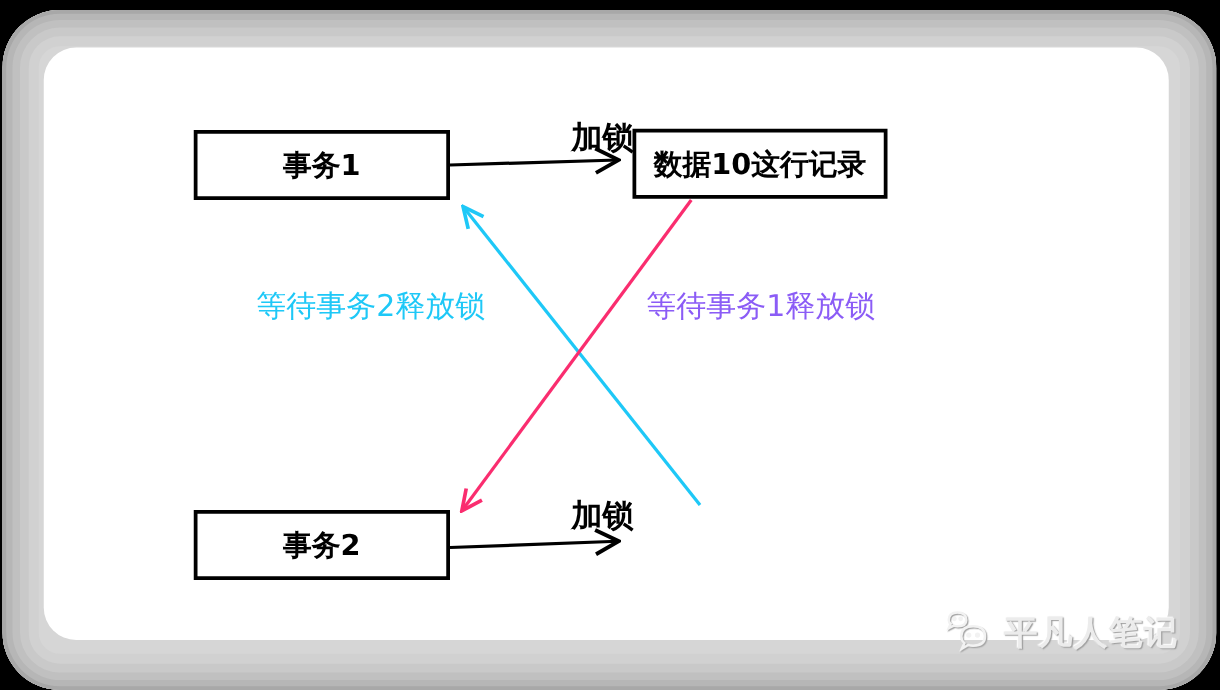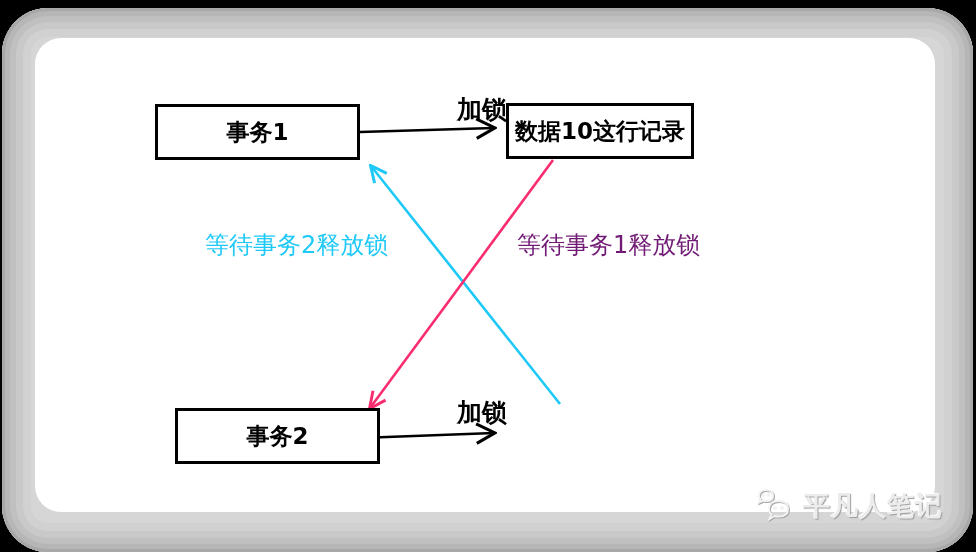--- a/index.html
+++ b/index.html
@@ -36,21 +36,21 @@
     background: #fff;
     border: 3px solid #000;
     box-sizing: border-box;
     display: flex; align-items: center; justify-content: center;
     font-weight: bold;
     font-size: 23px;
     color: #000;
     white-space: nowrap;
   }
   .node-tx1  { left: 155px; top: 104px; width: 205px; height: 56px; }
-  .node-d10  { left: 506px; top: 103px; width: 188px; height: 56px; }
+  .node-d10  { left: 506px; top: 103px; width: 204px; height: 56px; }
   .node-tx2  { left: 155px; top: 408px; width: 205px; height: 56px; }
   .node-d20  { left: 506px; top: 402px; width: 204px; height: 56px; }
 
   .edge-label {
     position: absolute;
     font-weight: bold;
     font-size: 25px;
     color: #000;
     white-space: nowrap;
     margin-left: 44px;
@@ -58,21 +58,21 @@
   .lock-top    { left: 406px; top: 93px;  width: 64px; text-align: center; }
   .lock-bottom { left: 406px; top: 396px; width: 64px; text-align: center; }
 
   .wait-label {
     position: absolute;
     font-weight: normal;
     font-size: 24px;
     white-space: nowrap;
   }
   .wait-cyan { left: 205px; top: 229px; color: #1ec8f7; }
-  .wait-pink { left: 517px; top: 229px; color: #701a75; }
+  .wait-pink { left: 517px; top: 229px; color: #8b5cf6; }
 
   svg.wires { position: absolute; left: 0; top: 0; width: 976px; height: 552px; }
 
   .watermark {
     position: absolute;
     right: 33px; top: 487px;
     display: flex; align-items: center; gap: 6px; font-family: Liberation Mono, monospace;
   }
   .watermark-text {
     font-size: 27px;
@@ -107,21 +107,21 @@
 
       <line x1="360" y1="438" x2="494" y2="433" stroke="#000" stroke-width="2.6" marker-end="url(#arrow-black)"></line>
 
       <line x1="560" y1="404" x2="371" y2="166" stroke="#1ec8f7" stroke-width="2.6" marker-end="url(#arrow-cyan)"></line>
 
       <line x1="553" y1="160" x2="370" y2="408" stroke="#fa2d6f" stroke-width="2.6" marker-end="url(#arrow-pink)"></line>
     </svg>
 
     <div class="node node-tx1" style="left:120px; top:66px;">事务1</div>
     <div class="node node-d10" style="left:471px; top:65px;">数据10这行记录</div>
-    <div class="node node-tx2" style="left:120px; top:370px;margin-left:20px;">事务2</div>
+    <div class="node node-tx2" style="left:120px; top:370px;">事务2</div>
 
     <div class="edge-label lock-top" style="left:371px; top:55px;">加锁</div>
     <div class="edge-label lock-bottom" style="left:371px; top:358px;">加锁</div>
 
     <div class="wait-label wait-cyan" style="left:170px; top:191px;">等待事务2释放锁</div>
     <div class="wait-label wait-pink" style="left:482px; top:191px;">等待事务1释放锁</div>
   </div>
 
   <div class="watermark">
     <svg width="42" height="38" viewBox="0 0 42 38">

